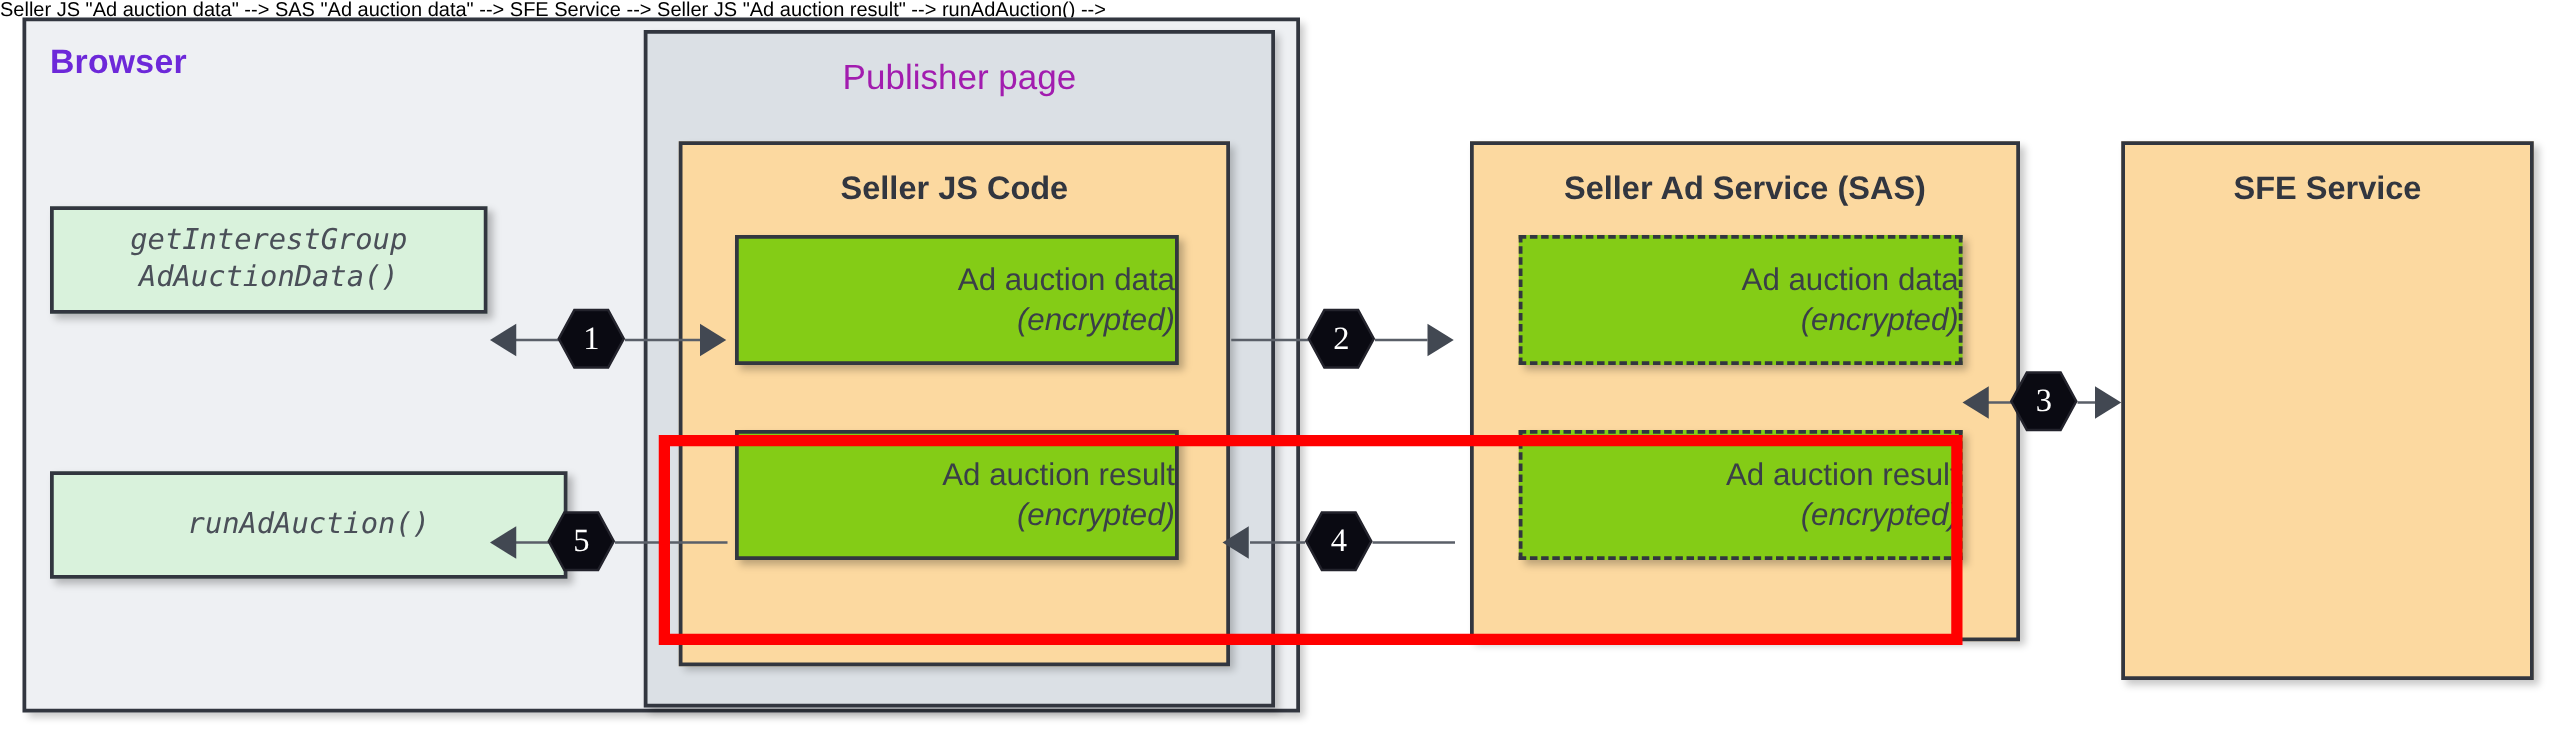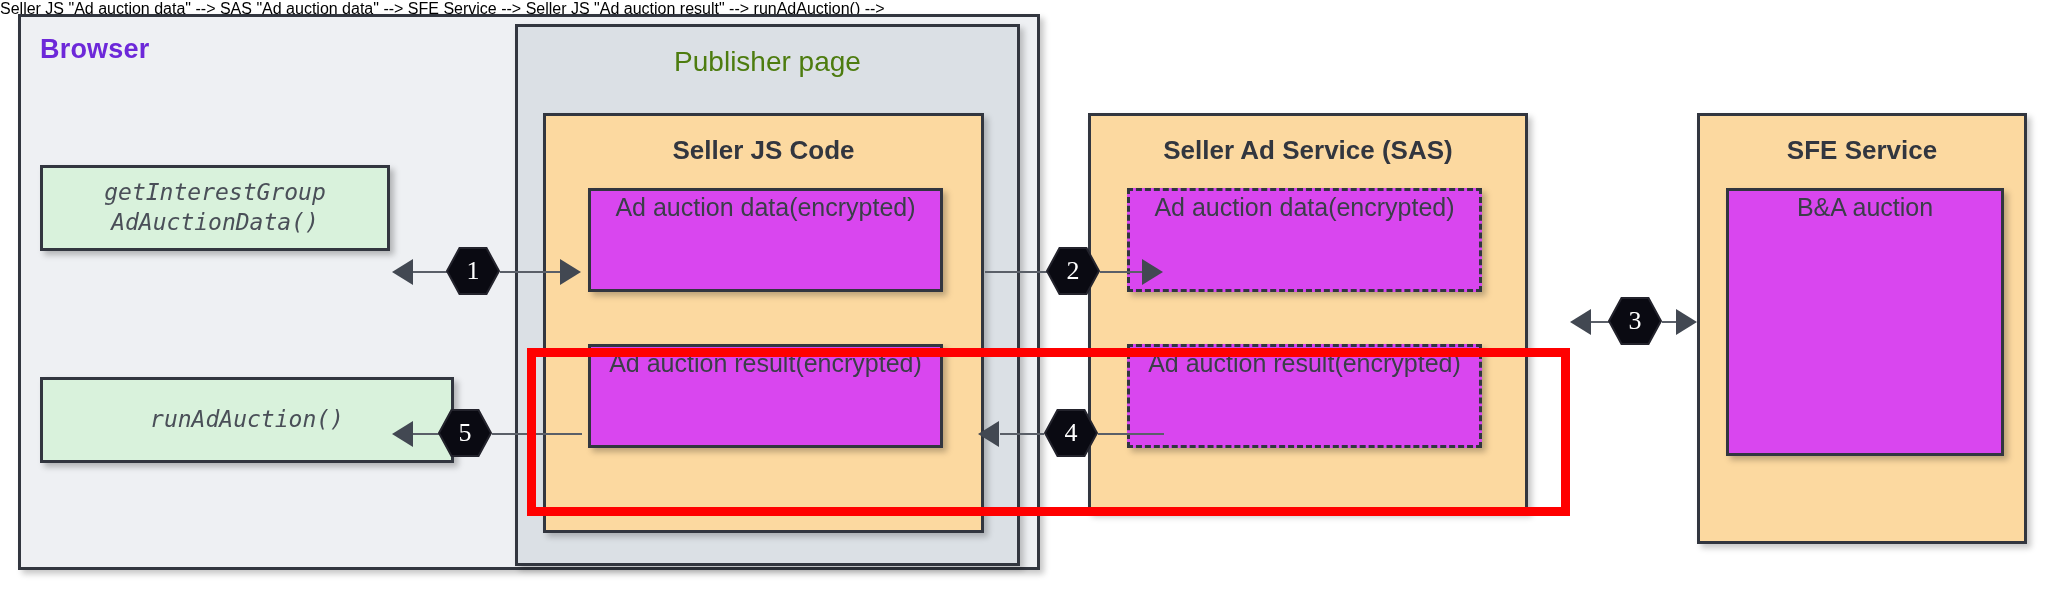--- a/index.html
+++ b/index.html
@@ -49,34 +49,34 @@
     height: 542px;
     background: #dbe0e5;
   }
   #publisher-title {
     position: absolute;
     left: 515px;
     top: 46px;
     width: 505px;
     text-align: center;
     font-size: 28px;
-    color: #4d7c0f;
+    color: #a21caf;
   }
 
   
   #sellerjs {
     left: 543px;
     top: 113px;
     width: 441px;
     height: 420px;
     background: #fcd9a0;
   }
   
   #sas {
-    left: 1088px;
+    left: 1176px;
     top: 113px;
     width: 440px;
     height: 400px;
     background: #fcd9a0;
   }
   
   #sfe {
     left: 1697px;
     top: 113px;
     width: 330px;
@@ -92,36 +92,37 @@
     font-weight: bold;
     color: #32363f;
     top: 19px;
     left: 0;
   }
 
   
   .inner {
     position: absolute;
     box-sizing: border-box;
-    background: #d946ef;
+    background: #84cc16;
     border: 3px solid #32363f;
     box-shadow: 4px 4px 6px rgba(0,0,0,0.25);
     display: flex;
-    flex-direction: row;
-    align-items: flex-start;
+    flex-direction: column;
+    align-items: flex-end;
     justify-content: center;
     color: #3a3f48;
     font-size: 25px;
     line-height: 1.28;
   }
   .inner.dashed {
     border-style: dashed;
     border-width: 3px;
   }
   .inner .sub {
+    font-style: italic;
   }
 
   
   .api {
     position: absolute;
     box-sizing: border-box;
     background: #d9f2dc;
     border: 3px solid #32363f;
     box-shadow: 4px 4px 6px rgba(0,0,0,0.25);
     display: flex;
@@ -247,23 +248,20 @@
     <div class="inner dashed" style="left:36px; top:228px; width:355px; height:104px;">
       <span>Ad auction result</span>
       <span class="sub">(encrypted)</span>
     </div>
   </div>
 
   
   <div class="box" id="sfe">
     <div class="panel-title">SFE Service</div>
 
-    <div class="inner" style="left:26px; top:72px; width:278px; height:268px;">
-      <span>B&amp;A auction</span>
-    </div>
   </div>
 
   
   <div id="redbox"></div>
 
   
 
     Seller JS "Ad auction data" --&gt;
   <div class="line" style="left:410px; top:271px; width:42px;"></div>
   <div class="line" style="left:500px; top:271px; width:60px;"></div>

